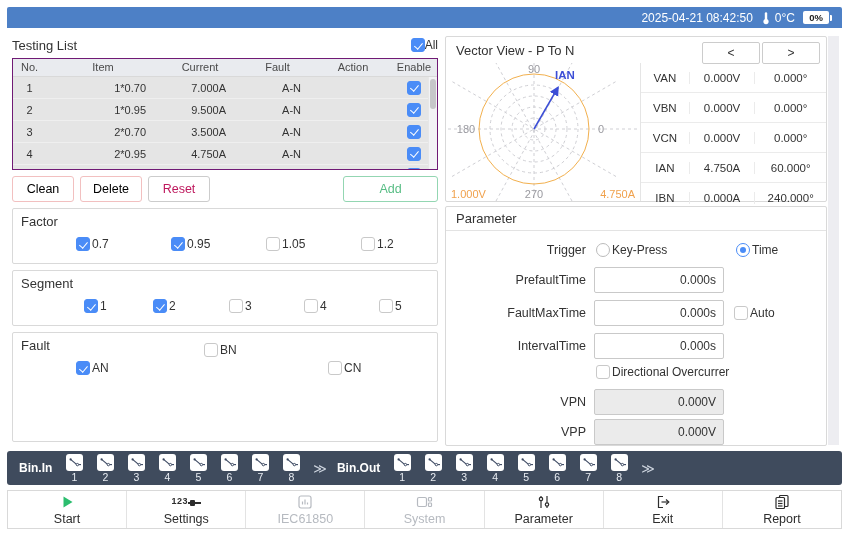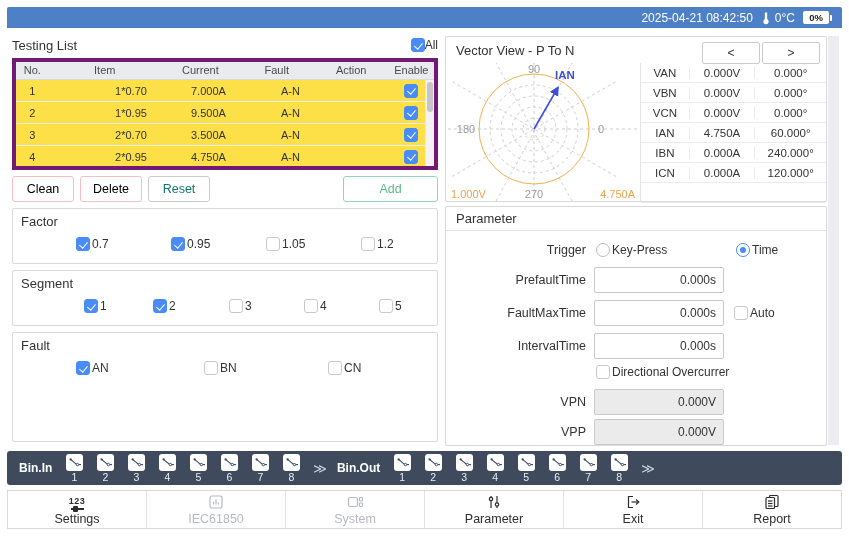--- a/index.html
+++ b/index.html
@@ -29,47 +29,47 @@
   .radio[data-checked="true"]::after{content:"";position:absolute;left:2.5px;top:2.5px;width:6px;height:6px;
       border-radius:50%;background:#4a8cf7}
   .opt{position:absolute;display:flex;align-items:flex-start;gap:2px;font-size:12px;color:#333}
 
   
   .sec-title{font-size:13px;color:#333}
 
   
   .tl-titlerow{position:absolute;left:12px;top:36px;width:426px;height:18px;display:flex;align-items:center;justify-content:space-between}
   .allwrap{display:flex;align-items:flex-end;font-size:12px}
-  .tl-table{position:absolute;left:12px;top:58px;width:426px;height:112px;border:4px solid #701a75;box-sizing:border-box;overflow:hidden;background:#fde047}
+  .tl-table{position:absolute;left:12px;top:58px;width:426px;height:112px;border:1px solid #701a75;box-sizing:border-box;overflow:hidden;background:#e5e5e5}
   .tl-head{display:flex;height:18px;background:#e9ebef;border-bottom:1px solid #d9d9d9;box-sizing:border-box}
   .tl-head div{font-size:11px;color:#4a4a4a;text-align:center;line-height:17px;box-sizing:border-box}
   .tl-row{display:flex;height:22px;border-bottom:1px solid #efefef;box-sizing:border-box;align-items:center}
   .tl-row div{font-size:11px;color:#333;box-sizing:border-box}
   .c1{width:33px;text-align:center}
   .c2{width:114px;text-align:right;padding-right:14px}
   .c3{width:80px;text-align:right;padding-right:14px}
   .c4{width:75px;text-align:right;padding-right:14px}
   .c5{width:76px}
   .c6{width:46px;display:flex;align-items:center;justify-content:center}
   .tl-row.partial{height:8px;overflow:hidden;align-items:flex-start}
   .tl-row.partial .c6{padding-top:3px}
   .tl-scroll{position:absolute;right:0;top:18px;bottom:0;width:9px;background:#f3f3f5;border-left:1px solid #e7e7e7;box-sizing:border-box}
   .tl-thumb{position:absolute;top:2px;left:1px;width:6px;height:30px;border-radius:3px;background:#c6c6c9}
 
   
   .btn{position:absolute;height:26px;box-sizing:border-box;border:1px solid #ccc;border-radius:3px;background:#fff;
-       font-size:12.5px;display:flex;align-items:center;justify-content:center;color:#0f766e}
+       font-size:12.5px;display:flex;align-items:center;justify-content:center;color:#be185d}
   .btn.danger{color:#000000;border-color:#f2c0c0}
   .btn.add{color:#57bd84;border-color:#93d6b2}
 
   
   .navbtn{position:absolute;top:5px;width:58px;height:22px;border:1px solid #ccc;border-radius:2px;background:#fff;
           font-size:12px;display:flex;align-items:center;justify-content:center;color:#333;box-sizing:border-box}
   .vtable{position:absolute;left:194px;top:26px;right:0;bottom:0;border-left:1px solid #e5e5e5}
-  .vr{display:flex;height:20px;border-bottom:1px solid #ebebeb;box-sizing:border-box;align-items:center;font-size:11.5px}
+  .vr{display:flex;height:30px;border-bottom:1px solid #ebebeb;box-sizing:border-box;align-items:center;font-size:11.5px}
   .vr div{text-align:center;box-sizing:border-box}
   .vc1{width:48px}.vc2{width:66px;border-left:1px solid #ebebeb}.vc3{width:72px;border-left:1px solid #ebebeb}
   .gl{fill:#9a9aa0;font-size:11px}
   .ol{fill:#f0a14c;font-size:11px}
   .vl{fill:#3c4ed6;font-size:11.5px;font-weight:bold}
 
   
   .p-titlerow{position:absolute;left:0;top:0;right:0;height:24px;border-bottom:1px solid #e3e3e3;box-sizing:border-box;
               display:flex;align-items:center;padding-left:10px}
   .plabel{position:absolute;width:140px;text-align:right;font-size:12.5px;line-height:26px;color:#333;left:0}
@@ -87,21 +87,21 @@
   .more{color:#cdd4de;font-size:13px;margin:0 3px}
 
   
   .toolbar{position:absolute;left:7px;top:490px;width:835px;height:39px;border:1px solid #d9d9d9;box-sizing:border-box;
            display:flex;background:#fff}
   .tcell{flex:1;display:flex;flex-direction:column;align-items:center;justify-content:center;gap:2px;
          border-right:1px solid #e3e3e3;font-size:12.5px;color:#2d2d2d;box-sizing:border-box}
   .tcell:last-child{border-right:none}
   .tcell[data-disabled="true"]{color:#b6bac0}
   .ticon{height:17px;display:flex;align-items:center;justify-content:center}
-  .i123{display:flex;flex-direction:column;align-items:center;height:17px;justify-content:flex-end}
+  .i123{display:flex;flex-direction:row;align-items:center;height:17px;justify-content:flex-end}
   .i123 span{font-size:9px;font-weight:bold;line-height:9px;letter-spacing:0.5px}
   .slider{width:13px;height:2px;background:currentColor;position:relative;margin-top:2px}
   .slider::after{content:"";position:absolute;left:2px;top:-2px;width:5px;height:6px;border-radius:1px;background:currentColor}
 
   .rtrack{position:absolute;left:828px;top:36px;width:11px;height:409px;background:#ededf1}
 </style>
 </head>
 <body>
 
 <div class="titlebar">
@@ -242,21 +242,21 @@
     <span>5</span>
   </div>
 </div>
 
 <div class="panel" style="left:12px;top:332px;width:426px;height:110px">
   <div class="sec-title" style="position:absolute;left:8px;top:5px">Fault</div>
   <div class="opt" style="left:63px;top:28px">
     <span class="cb" data-checked="true"></span>
     <span>AN</span>
   </div>
-  <div class="opt" style="left:191px;top:28px">
+  <div class="opt" style="left:191px;top:10px">
     <span class="cb" data-checked="false"></span>
     <span>BN</span>
   </div>
   <div class="opt" style="left:315px;top:28px">
     <span class="cb" data-checked="false"></span>
     <span>CN</span>
   </div>
 </div>
 
 <div class="panel" style="left:445px;top:36px;width:382px;height:166px">
@@ -556,20 +556,28 @@
         </svg>
       </div>
       <span class="chnum">8</span>
     </div>
 
   <span class="more">≫</span>
 </div>
 
 <div class="toolbar">
 
+  <div class="tcell" data-disabled="false">
+    <span class="ticon">
+      <svg width="18" height="18" viewBox="0 0 18 18">
+          <polygon points="5.5,3.5 14.5,9 5.5,14.5" fill="#2bbd6e"></polygon>
+        </svg>
+    </span>
+    <span>Start</span>
+  </div>
 
 
   <div class="tcell" data-disabled="false">
     <span class="ticon i123">
       <span>123</span>
       <span class="slider"></span>
     </span>
     <span>Settings</span>
   </div>
 

